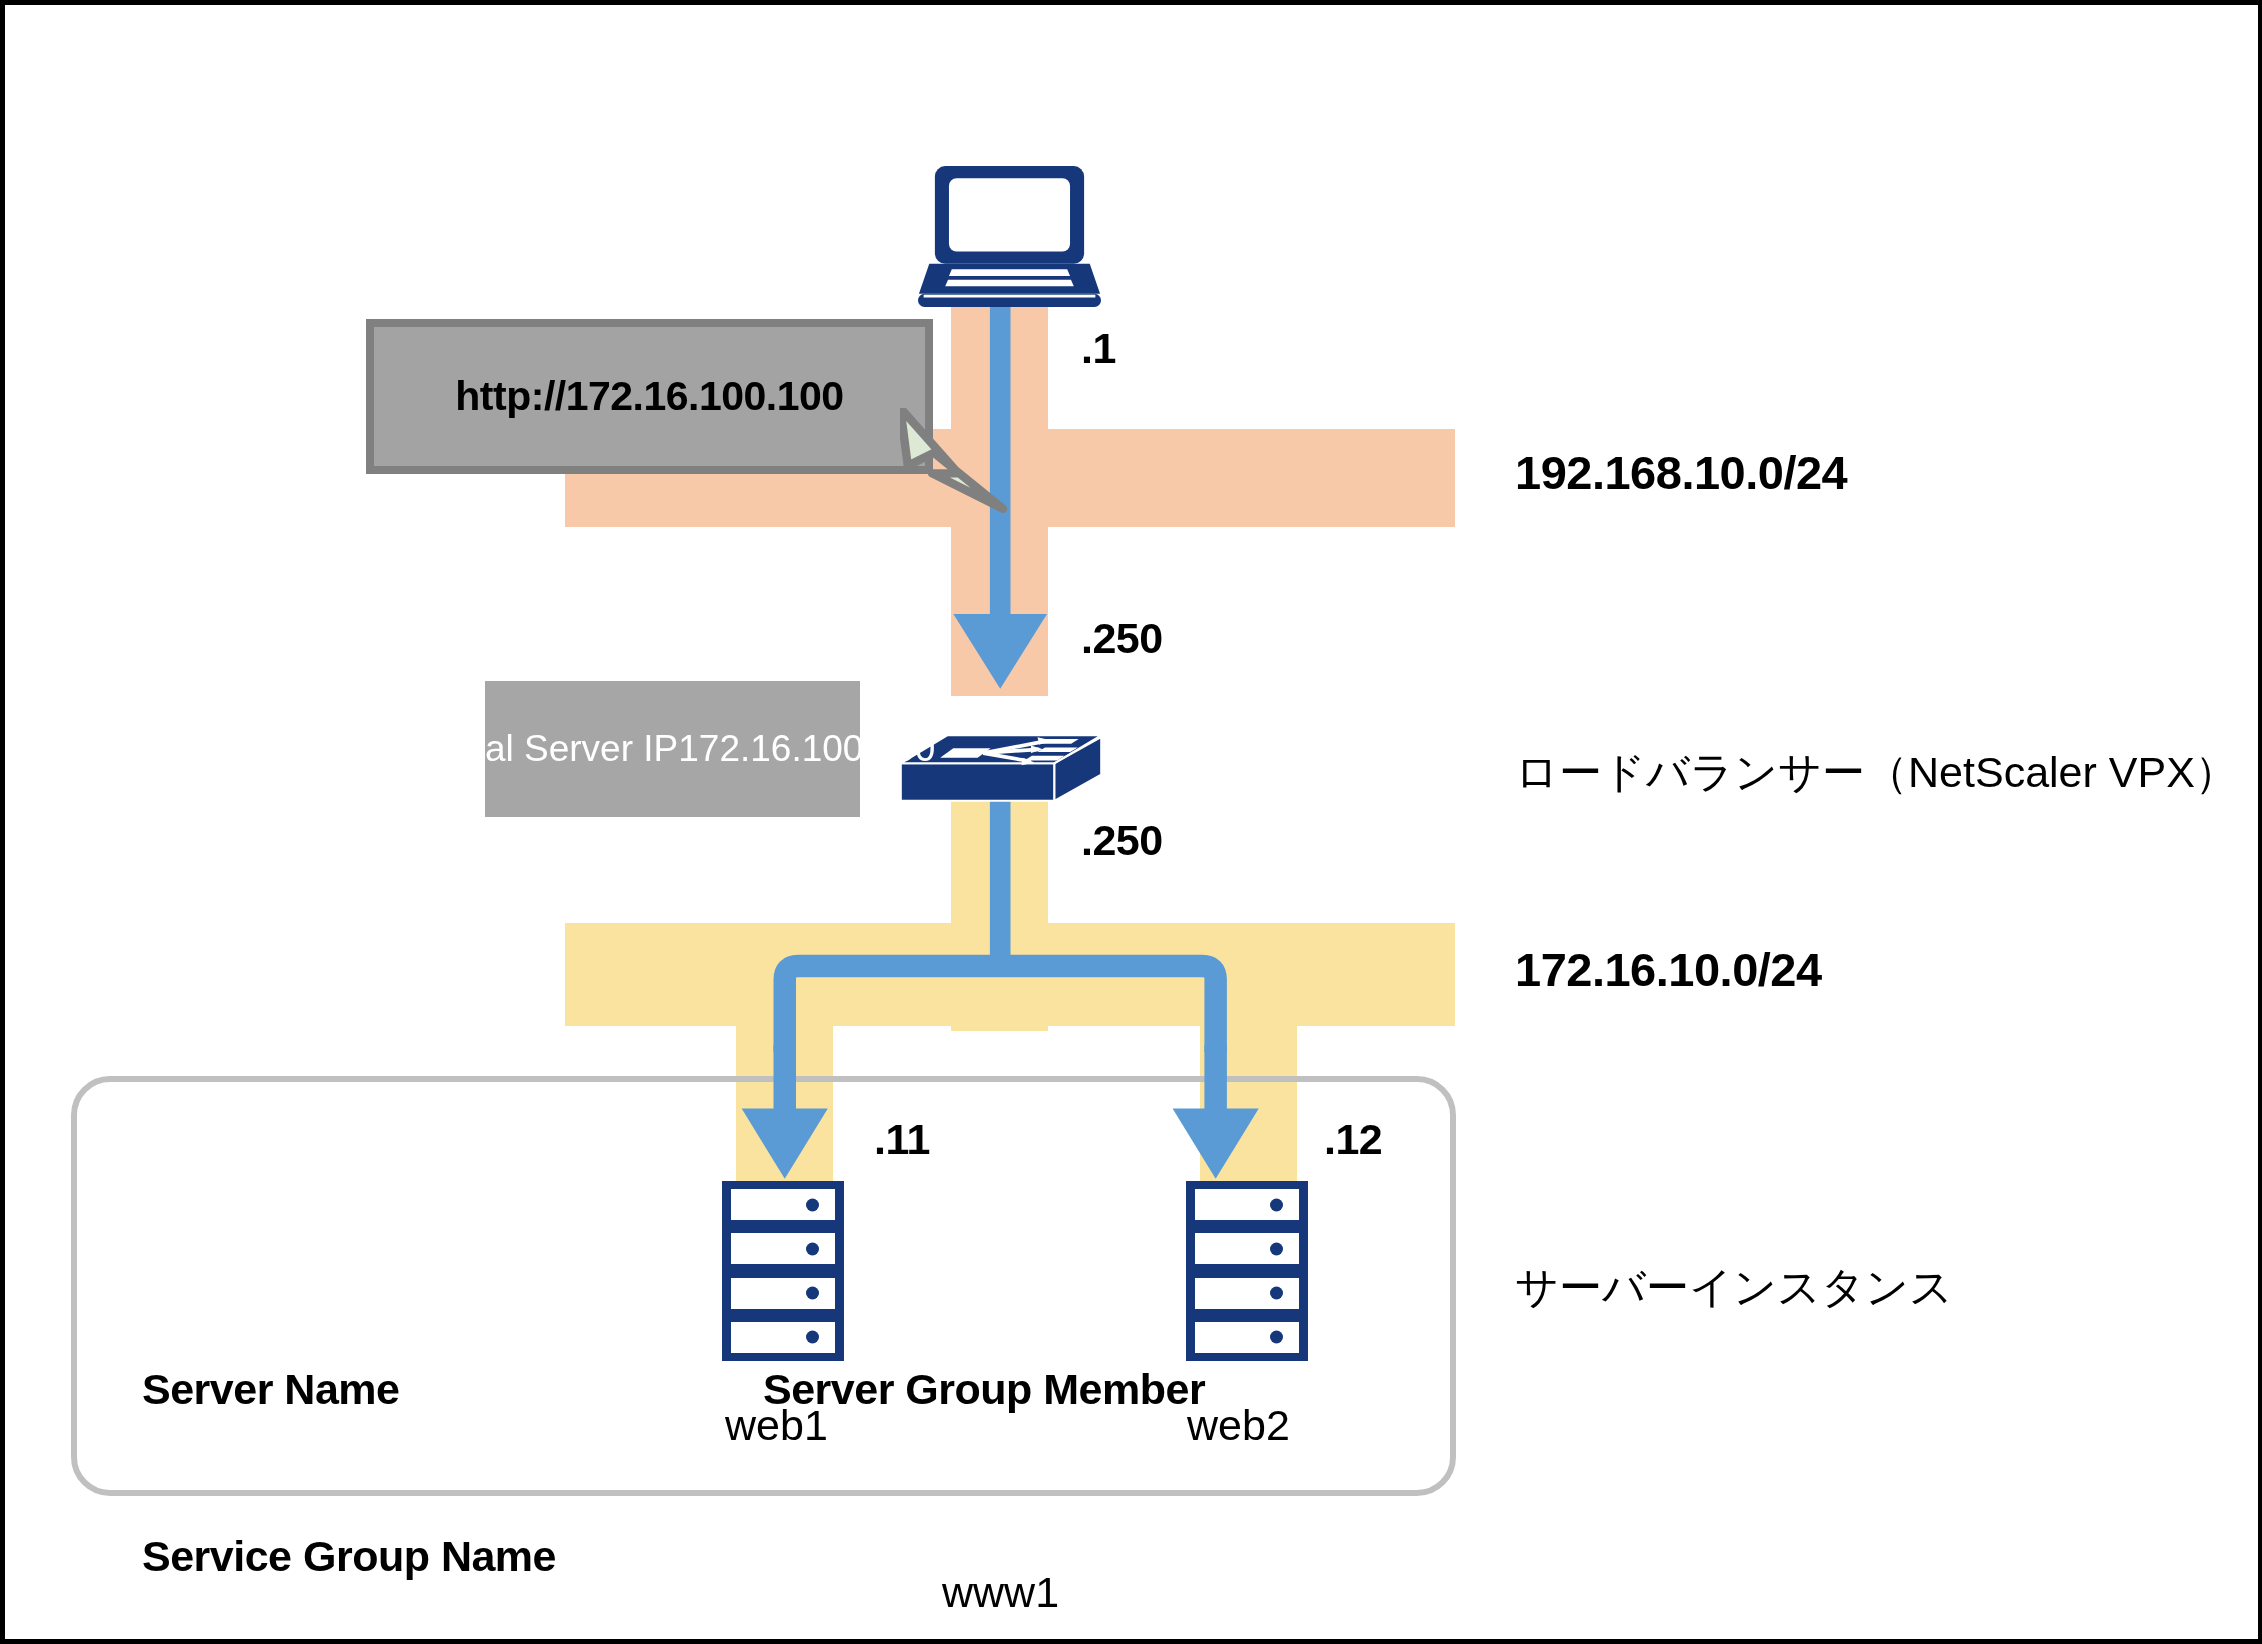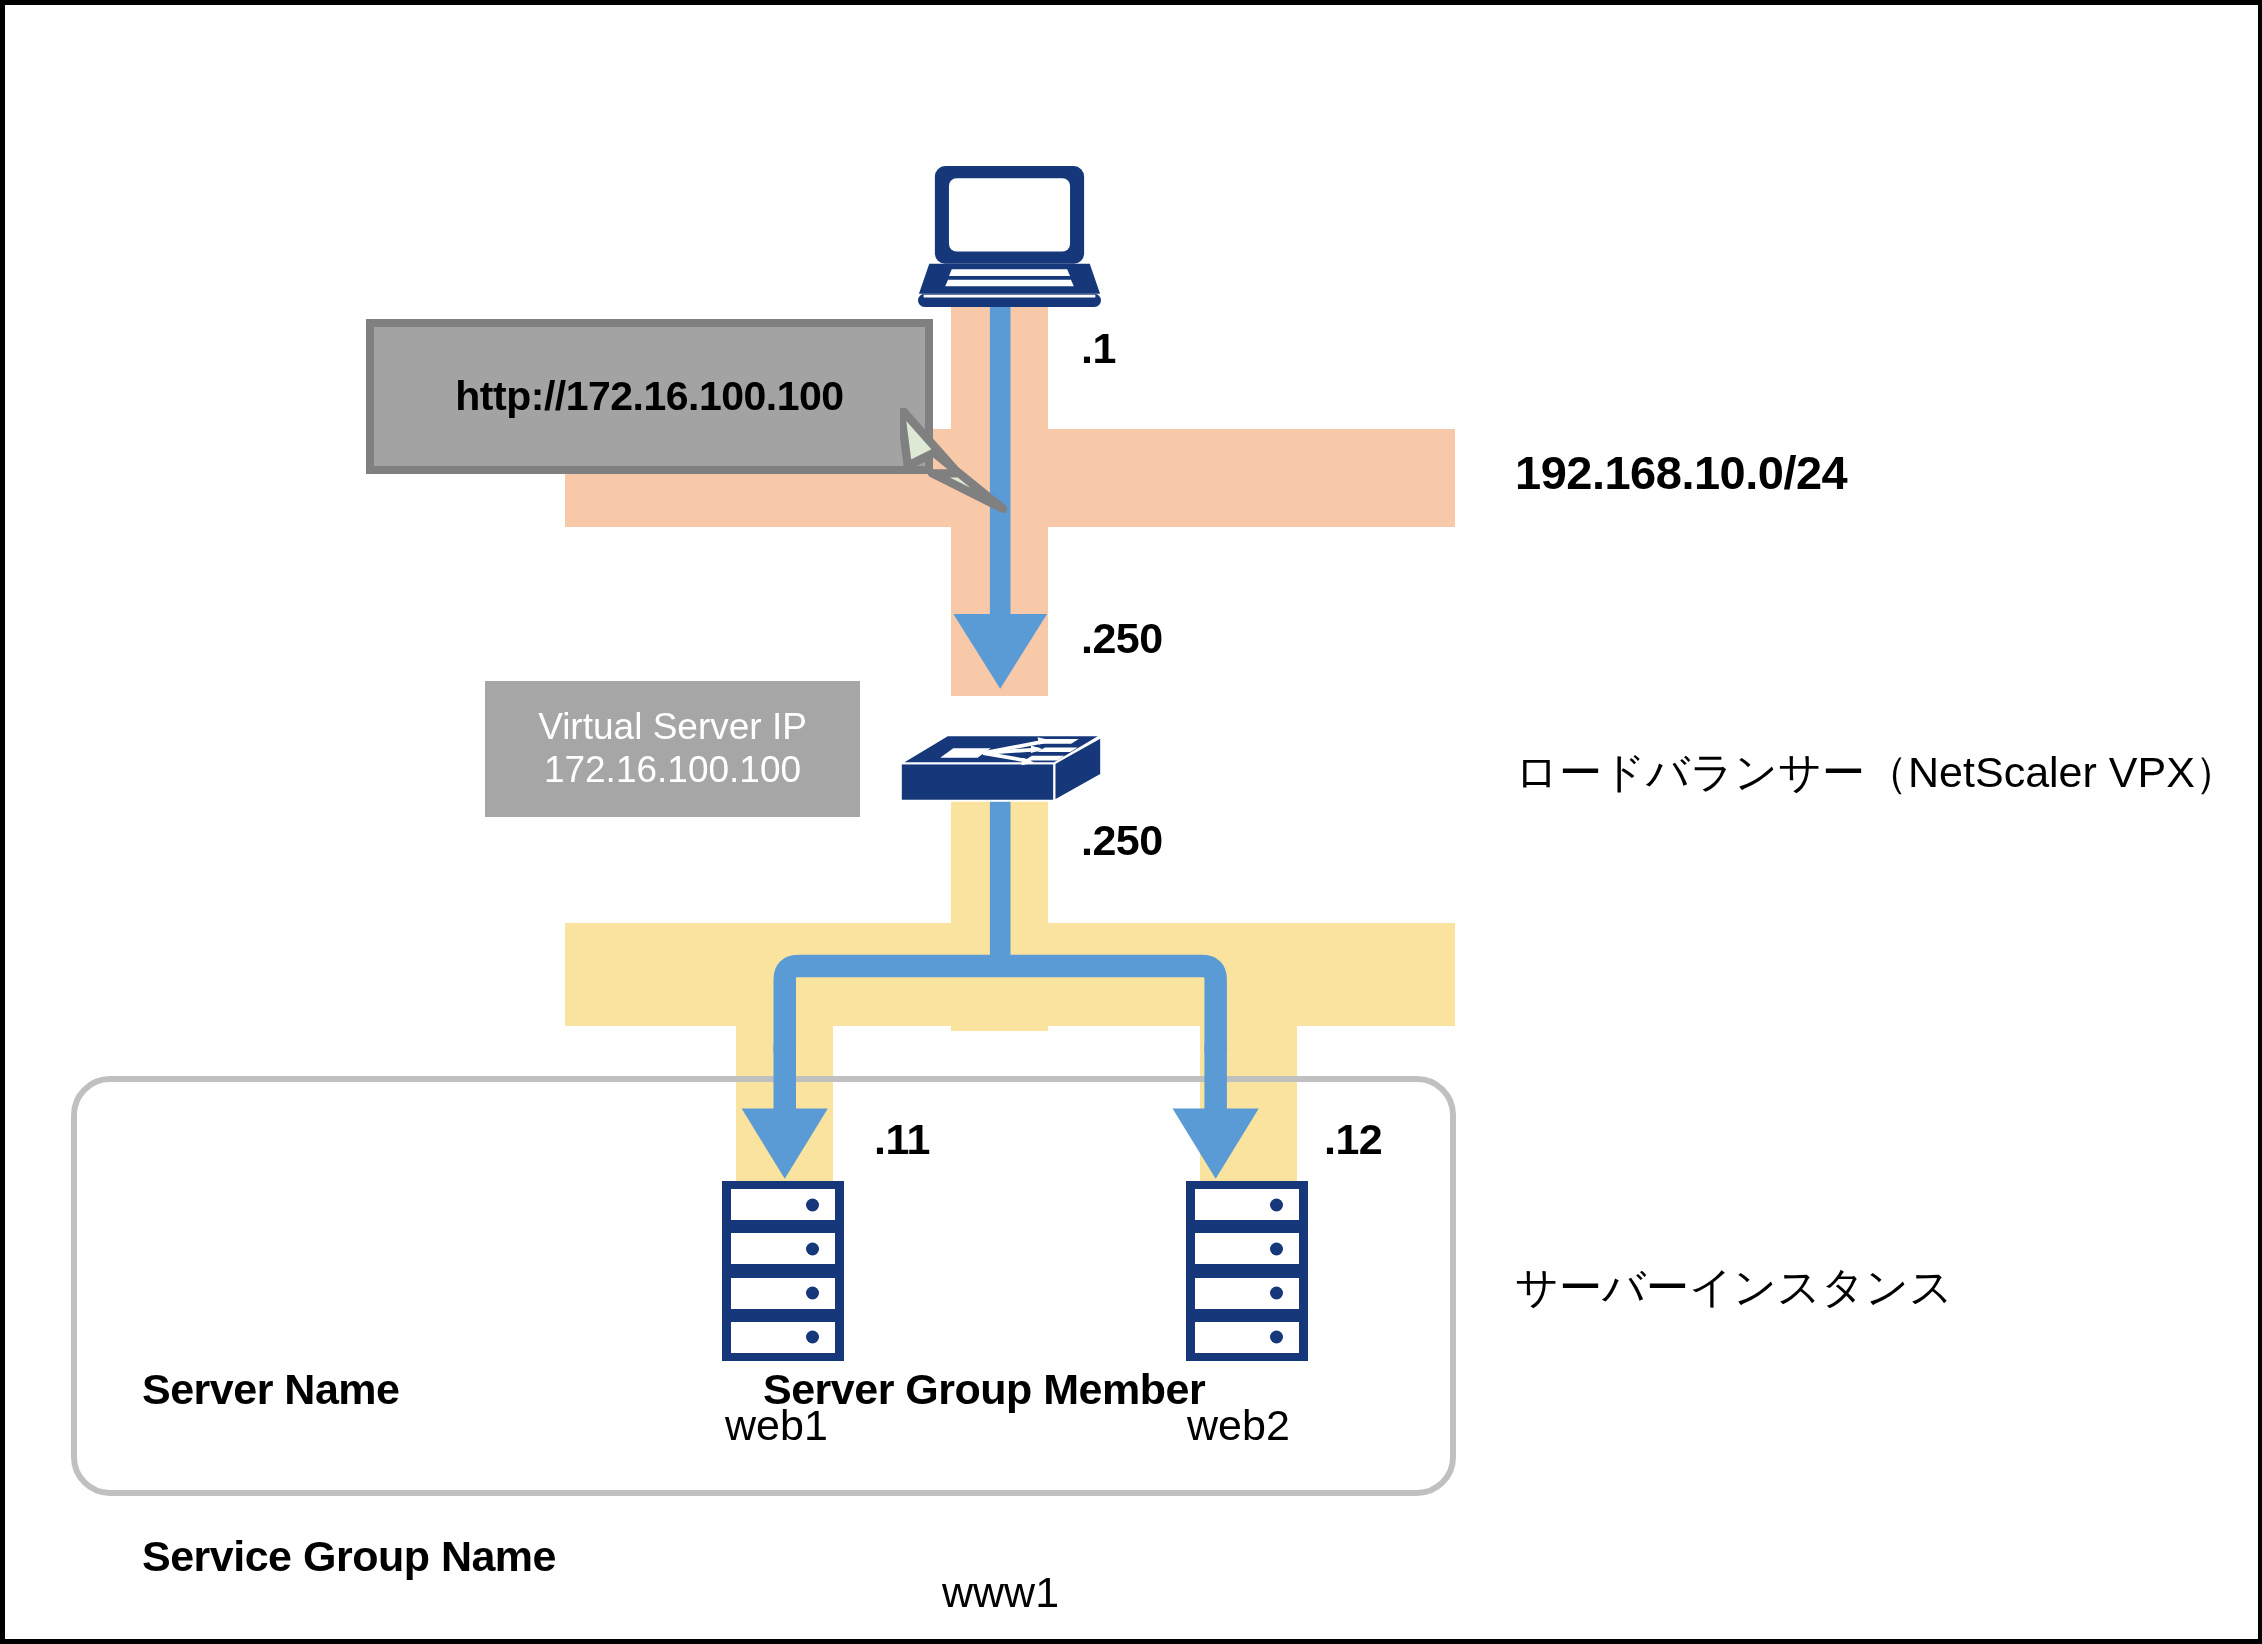--- a/index.html
+++ b/index.html
@@ -59,21 +59,21 @@
     display: flex; align-items: center; justify-content: center;
     font-size: 41px; font-weight: bold; color: #000000;
     letter-spacing: -0.5px;
   }
   #callout-tail { left: 895px; top: 403px; }
 
   
   #vsip-box {
     left: 480px; top: 676px; width: 375px; height: 136px;
     background: #a6a6a6;
-    display: flex; flex-direction: column;
+    display: flex; flex-direction: row;
     align-items: center; justify-content: center;
     line-height: 1.15;
   }
   #vsip-box span {
     color: #ffffff; font-size: 37px; font-weight: normal;
     white-space: nowrap;
   }
 
   
   #service-group-rect {
@@ -241,20 +241,21 @@
   <div class="abs lbl-bold ip-tick" style="left:1076px; top:811px;">.250</div>
 
   <div class="abs lbl-bold ip-tick" style="left:869px; top:1110px;">.11</div>
 
   <div class="abs lbl-bold ip-tick" style="left:1319px; top:1110px;">.12</div>
 
   <div class="abs lbl-bold net-label" style="left:1510px; top:440px;">192.168.10.0/24</div>
 
   <div class="abs lbl-reg jp-label" style="left:1510px; top:703px;">ロードバランサー（NetScaler VPX）</div>
 
+  <div class="abs lbl-bold net-label" style="left:1510px; top:937px;">172.16.10.0/24</div>
 
   <div class="abs lbl-reg jp-label" style="left:1510px; top:1218px;">サーバーインスタンス</div>
 
   <div class="abs lbl-bold bottom-bold" style="left:129px; top:1360px;">Server Name</div>
 
   <div class="abs lbl-reg bottom-reg" style="left:720px; top:1360px;">web1</div>
 
   <div class="abs lbl-reg bottom-reg" style="left:1182px; top:1360px;">web2</div>
 
   <div class="abs lbl-bold bottom-bold" style="left:750px; top:1360px;">Server Group Member</div>

